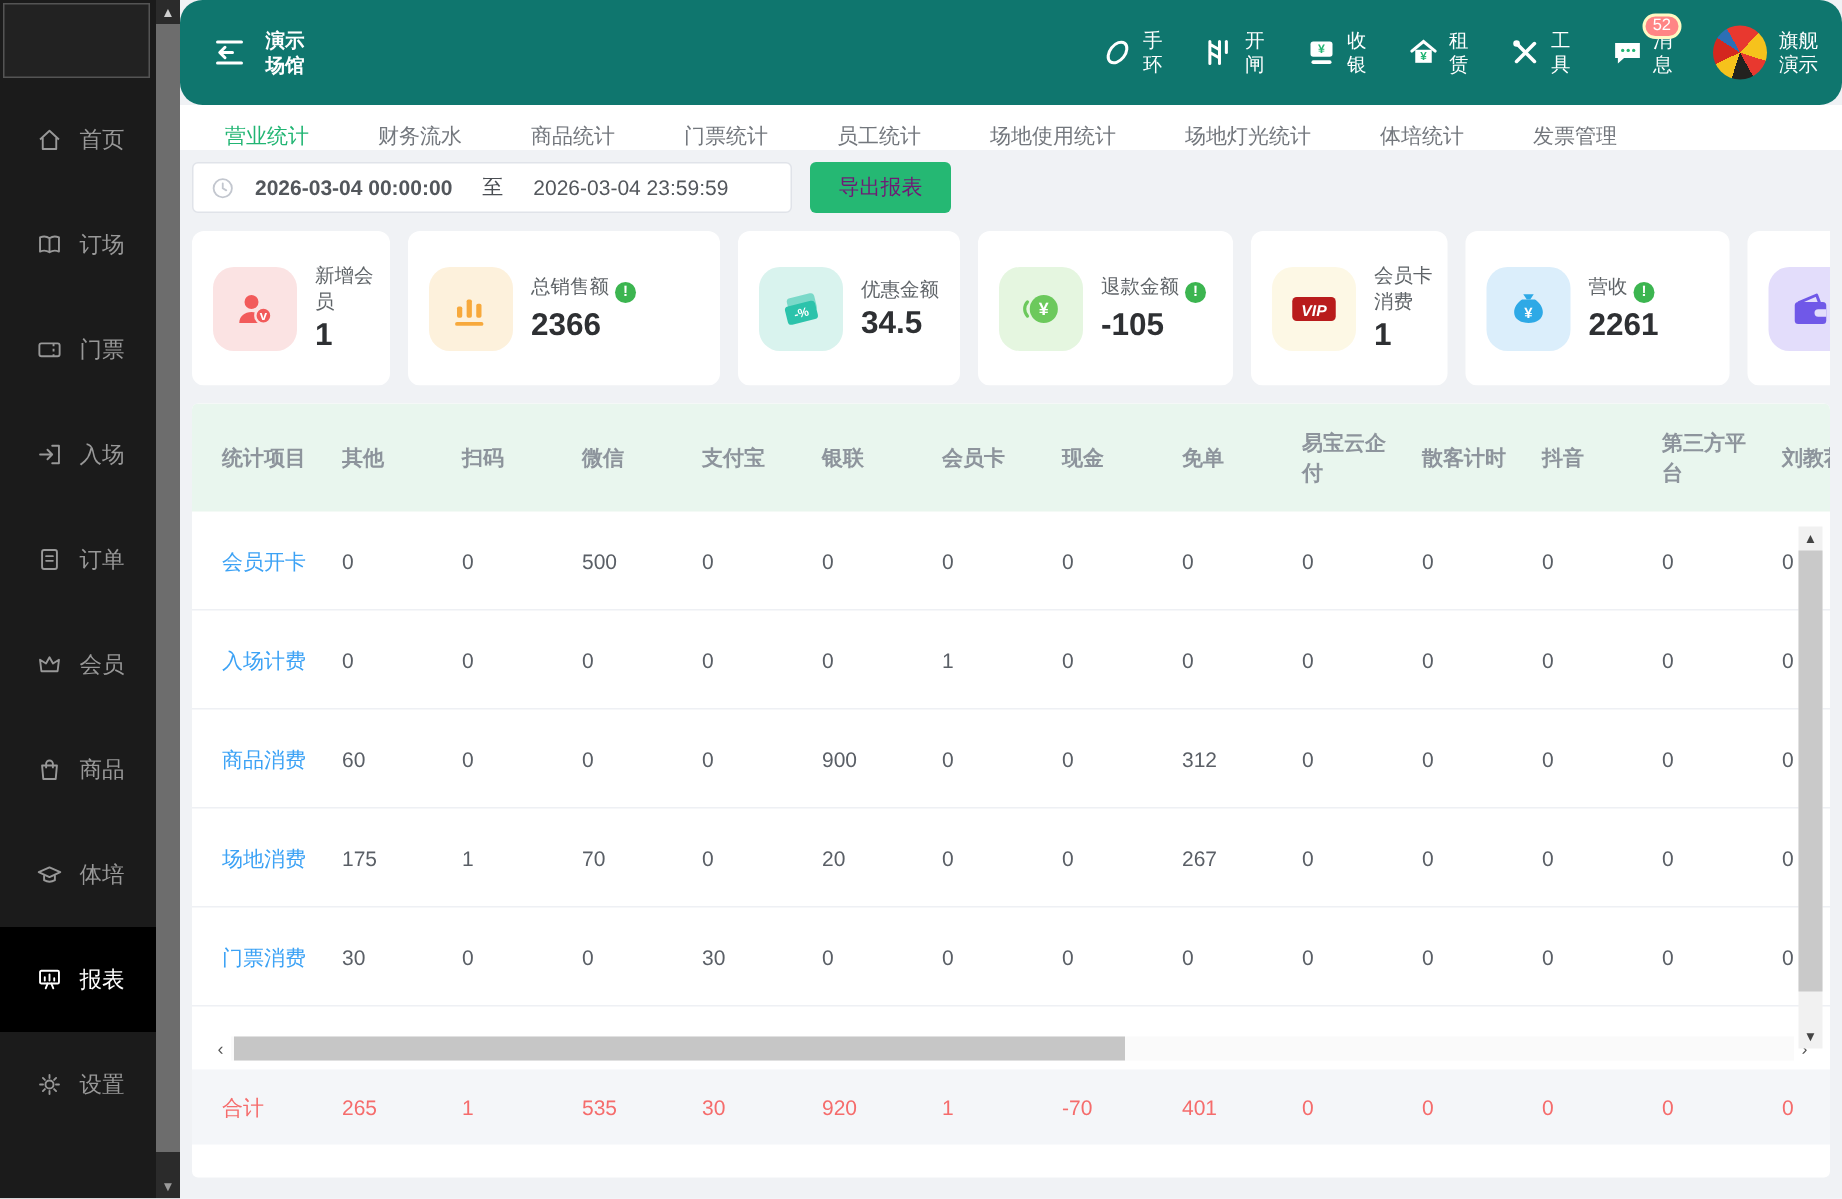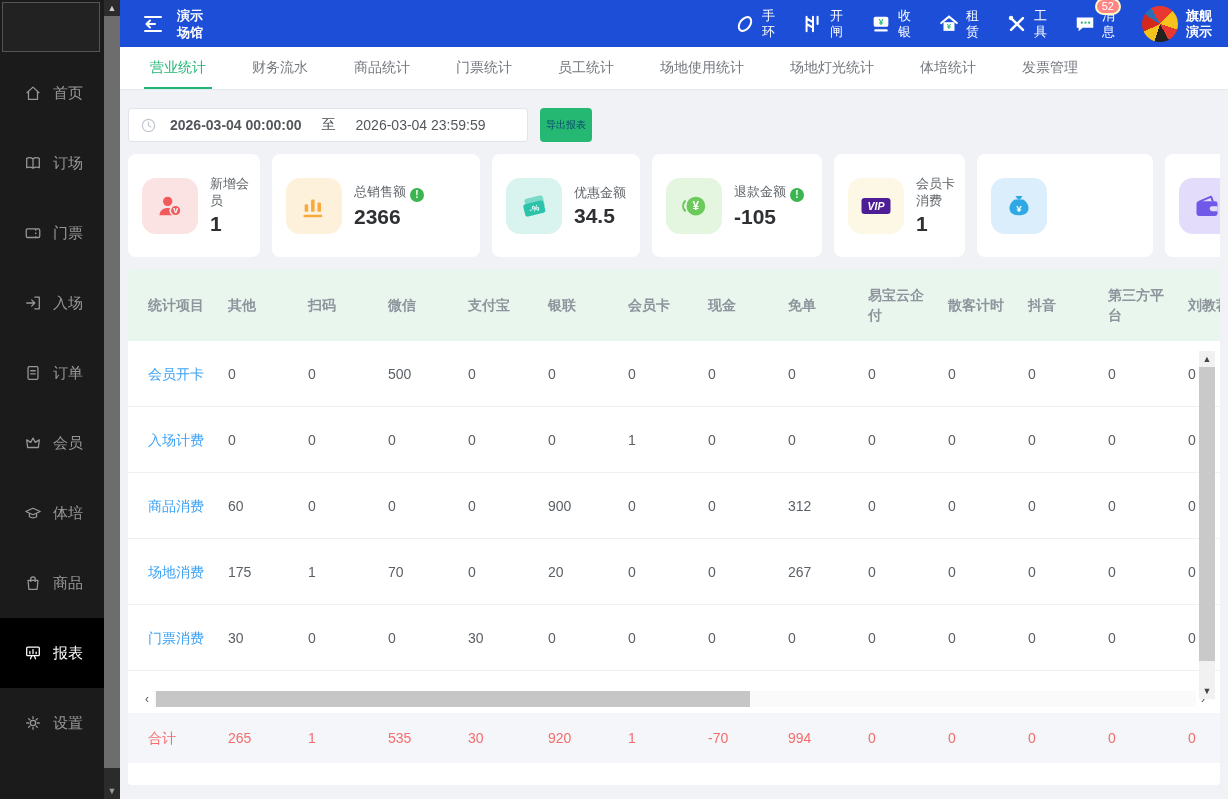--- a/index.html
+++ b/index.html
@@ -14,50 +14,50 @@
              color:#989898;font-size:15px;cursor:pointer;}
   .side-item svg{flex:0 0 auto;}
   .side-item.active{background:#000;color:#fff;}
   .side-scrollbar{position:absolute;left:104px;top:0;width:16px;height:799px;background:#2b2b2b;}
   .ss-arrow{height:16px;line-height:16px;text-align:center;color:#cfcfcf;font-size:9px;}
   .ss-arrow.down{position:absolute;bottom:0;width:16px;color:#9a9a9a;}
   .ss-thumb{position:absolute;top:16px;left:0;width:16px;height:752px;background:#6d6d6d;}
 
   
   .main{position:absolute;left:120px;top:0;width:1108px;height:799px;}
-  .topbar{height:47px;background:#1d4ed8;display:flex;align-items:center;padding:0 16px 0 22px;box-sizing:border-box;color:#fff;}
+  .topbar{height:70px;background:#0f766e;display:flex;align-items:center;padding:0 16px 0 22px;box-sizing:border-box;color:#fff;border-radius:15px;}
   .collapse{margin-right:13px;cursor:pointer;display:flex;}
   .brand{font-size:13px;line-height:17px;font-weight:bold;}
   .topmenu{margin-left:auto;display:flex;align-items:center;gap:27px;}
   .menu-item{display:flex;align-items:center;gap:6px;font-size:13px;line-height:16px;cursor:pointer;position:relative;}
   .mi-badge{position:absolute;top:-10px;right:-6px;background:#ff8585;border:2px solid #fef9c3;
             color:#fff;font-size:11px;line-height:13px;padding:0 5px;border-radius:9px;}
   .user{display:flex;align-items:center;gap:8px;margin-left:27px;cursor:pointer;}
   .avatar{width:36px;height:36px;border-radius:50%;
           background:conic-gradient(#e8382f 0 12%,#f6c21c 12% 30%,#e8382f 30% 42%,#23221f 42% 55%,#f6c21c 55% 68%,#d4281f 68% 84%,#2c6fb5 84% 92%,#e8382f 92% 100%);}
-  .user-label{font-size:13px;line-height:16px;font-weight:bold;}
+  .user-label{font-size:13px;line-height:16px;}
 
   
   .tabbar{height:43px;background:#fff;border-bottom:1px solid #e5e8ec;display:flex;align-items:stretch;
           padding-left:30px;gap:46px;box-sizing:border-box;}
   .tab{display:flex;align-items:center;font-size:14px;color:#73777d;cursor:pointer;position:relative;}
   .tab.active{color:#21b573;}
   .tab.active::after{content:"";position:absolute;left:-6px;right:-6px;bottom:0;height:2px;background:#21b573;}
 
   
   .content{position:absolute;left:0;top:100px;width:1108px;height:699px;background:#f0f2f5;
            padding:8px;box-sizing:border-box;}
   .filter-row{display:flex;gap:12px;margin-bottom:12px;}
   .date-input{width:400px;height:34px;background:#fff;border:1px solid #e0e3e9;border-radius:4px;
               display:flex;align-items:center;padding:0 12px;box-sizing:border-box;font-size:14px;color:#53575c;cursor:text;}
   .date-input .to{margin:0 20px;color:#4a4e53;}
   .date-input .ds{margin-left:14px;font-weight:bold;}
   .clock{display:flex;color:#c3c7cf;}
-  .export-btn{height:34px;padding:0 6px;background:#25b873;color:#0c4a6e;border:none;border-radius:4px;
-              font-size:10px;cursor:pointer;font-family:inherit;}
+  .export-btn{height:34px;padding:0 19px;background:#25b873;color:#701a75;border:none;border-radius:4px;
+              font-size:14px;cursor:pointer;font-family:inherit;}
 
   
   .cards-row{display:flex;gap:12px;height:103px;margin-bottom:12px;overflow:hidden;}
   .stat-card{background:#fff;border-radius:8px;display:flex;align-items:center;
              padding-left:14px;box-sizing:border-box;flex:0 0 auto;}
   .stat-card:nth-child(1){width:132px;}
   .stat-card:nth-child(2){width:208px;}
   .stat-card:nth-child(3){width:148px;}
   .stat-card:nth-child(4){width:170px;}
   .stat-card:nth-child(5){width:131px;}
@@ -144,32 +144,32 @@
           <span style="display:flex">
             <svg width="18" height="18" viewBox="0 0 20 20">
               <path d="M4 15L3 6.5l4.4 2.8L10 4.6l2.6 4.7L17 6.5L16 15z" fill="none" stroke="currentColor" stroke-width="1.4" stroke-linejoin="round"></path>
             </svg>
           </span>
           <span>会员</span>
         </div>
         <div class="side-item">
           <span style="display:flex">
             <svg width="18" height="18" viewBox="0 0 20 20">
+              <path d="M4.5 7h11l-.9 10H5.4zM7.5 9V5.8a2.5 2.5 0 015 0V9" fill="none" stroke="currentColor" stroke-width="1.4" stroke-linejoin="round"></path>
+            </svg>
+          </span>
+          <span>商品</span>
+        </div>
+        <div class="side-item">
+          <span style="display:flex">
+            <svg width="18" height="18" viewBox="0 0 20 20">
               <path d="M2 8.3L10 4.7l8 3.6-8 3.6zM6 10.8v3.4c2.6 1.5 5.4 1.5 8 0v-3.4" fill="none" stroke="currentColor" stroke-width="1.4" stroke-linejoin="round"></path>
             </svg>
           </span>
           <span>体培</span>
-        </div>
-        <div class="side-item">
-          <span style="display:flex">
-            <svg width="18" height="18" viewBox="0 0 20 20">
-              <path d="M4.5 7h11l-.9 10H5.4zM7.5 9V5.8a2.5 2.5 0 015 0V9" fill="none" stroke="currentColor" stroke-width="1.4" stroke-linejoin="round"></path>
-            </svg>
-          </span>
-          <span>商品</span>
         </div>
         <div class="side-item active">
           <span style="display:flex">
             <svg width="18" height="18" viewBox="0 0 20 20">
               <rect x="3" y="3.5" width="14" height="9.5" rx="1" fill="none" stroke="currentColor" stroke-width="1.4"></rect>
               <path d="M6.5 10.8V8.2M10 10.8V6.2M13.5 10.8V9M7.2 16.5L8.6 13M12.8 16.5L11.4 13" stroke="currentColor" stroke-width="1.4" stroke-linecap="round"></path>
             </svg>
           </span>
           <span>报表</span>
         </div>
@@ -369,38 +369,42 @@
                 <text x="13.5" y="15.2" font-size="9.5" fill="#fff" text-anchor="middle" font-weight="bold">¥</text>
                 <path d="M4.8 8.2c-2 2.2-2 5.4 0 7.6" stroke="currentColor" stroke-width="1.7" fill="none" stroke-linecap="round"></path>
               </svg>
             </div>
             <div class="card-text">
               <div class="card-label"><span>退款金额</span><span class="info-badge">!</span></div>
               <div class="card-value">-105</div>
             </div>
           </div>
           <div class="stat-card">
-            <div class="icon-box" style="background:#fdf8e5;color:#4c1d95">
+            <div class="icon-box" style="background:#fdf8e5;color:#b91c1c">
               <svg width="32" height="24" viewBox="0 0 32 24">
                 <rect x="1.5" y="4" width="29" height="16" rx="3" fill="currentColor"></rect>
                 <text x="16" y="16.4" font-size="10.5" fill="#fff" text-anchor="middle" font-weight="bold" font-style="italic">VIP</text>
               </svg>
             </div>
             <div class="card-text">
               <div class="card-label"><span>会员卡消费</span></div>
               <div class="card-value">1</div>
             </div>
           </div>
           <div class="stat-card">
             <div class="icon-box" style="background:#dbeefb;color:#2ea9e6">
               <svg width="28" height="28" viewBox="0 0 24 24">
                 <path d="M9 3.5h6l-2 3h-2z" fill="currentColor"></path>
                 <path d="M8.3 6.5h7.4c2.8 1.8 4.5 4.6 4.5 7.4 0 3.6-3.2 6.1-8.2 6.1s-8.2-2.5-8.2-6.1c0-2.8 1.7-5.6 4.5-7.4z" fill="currentColor"></path>
                 <text x="12" y="17" font-size="8.5" fill="#fff" text-anchor="middle" font-weight="bold">¥</text>
               </svg>
+            </div>
+            <div class="card-text">
+              <div class="card-label"><span>营收</span><span class="info-badge">!</span></div>
+              <div class="card-value">2261</div>
             </div>
           </div>
           <div class="stat-card">
             <div class="icon-box" style="background:#e3ddfb;color:#7058e8">
               <svg width="28" height="28" viewBox="0 0 24 24">
                 <path d="M5 8.5L15.5 4l1.6 4.2" fill="none" stroke="currentColor" stroke-width="1.7" stroke-linejoin="round"></path>
                 <rect x="3" y="8" width="18" height="12.5" rx="2" fill="currentColor"></rect>
                 <path d="M21 12.2h-4.6a2.1 2.1 0 000 4.2H21z" fill="#e3ddfb"></path>
               </svg>
             </div>
@@ -519,21 +523,21 @@
         </div>
         <div class="t-total">
             <div class="t-cell">合计</div>
             <div class="t-cell">265</div>
             <div class="t-cell">1</div>
             <div class="t-cell">535</div>
             <div class="t-cell">30</div>
             <div class="t-cell">920</div>
             <div class="t-cell">1</div>
             <div class="t-cell">-70</div>
-            <div class="t-cell">994</div>
+            <div class="t-cell">401</div>
             <div class="t-cell">0</div>
             <div class="t-cell">0</div>
             <div class="t-cell">0</div>
             <div class="t-cell">0</div>
             <div class="t-cell">0</div>
           </div>
         <div class="v-scroll">
           <div class="v-arrow">▲</div>
           <div class="v-thumb"></div>
           <div class="v-arrow down">▼</div>

